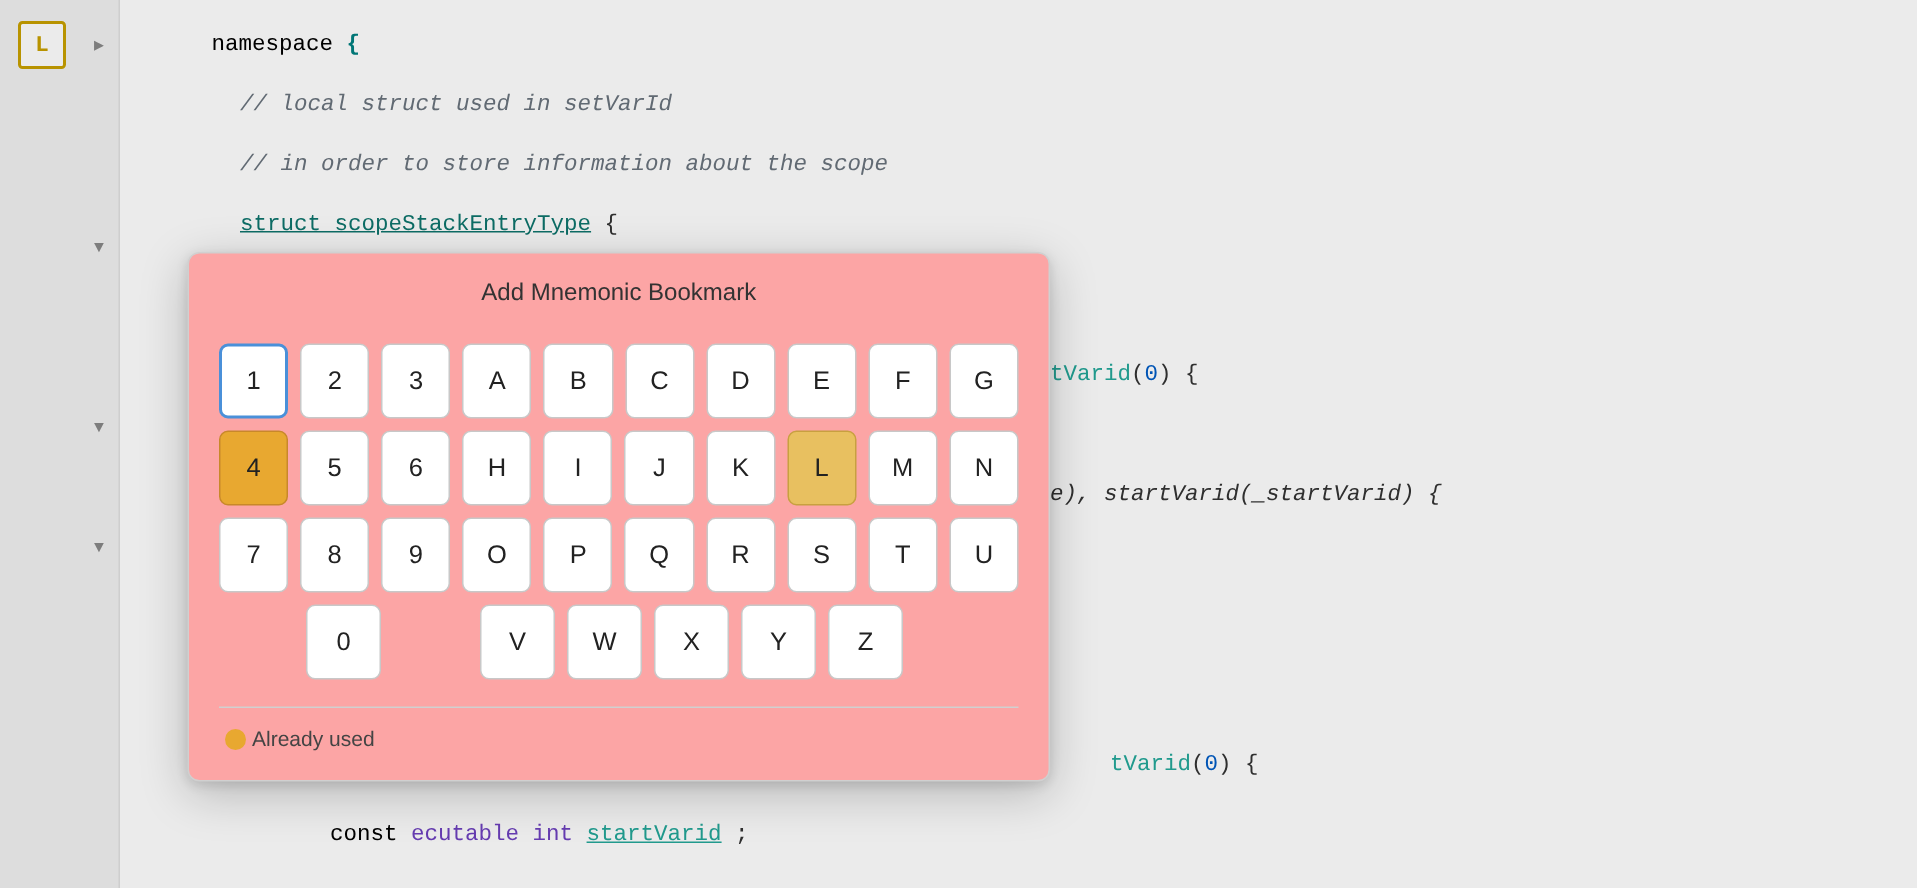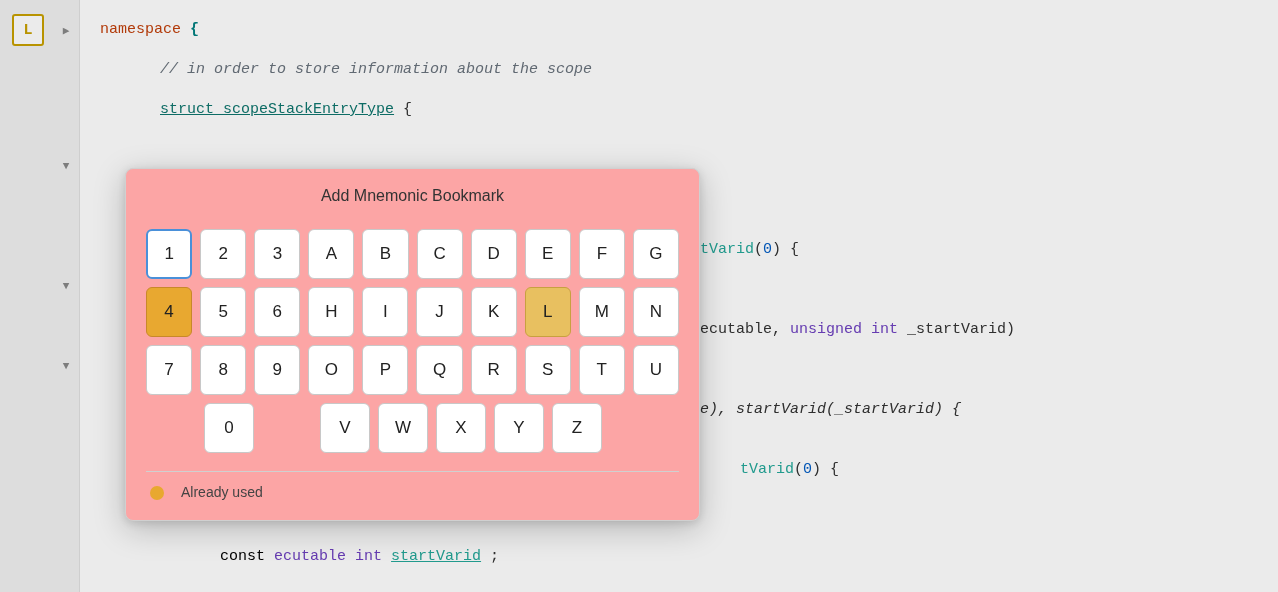--- a/index.html
+++ b/index.html
@@ -73,21 +73,21 @@
       font-size: 15px;
       line-height: 40px;
       color: #333;
     }
 
     .code-line {
       display: block;
       white-space: nowrap;
     }
 
-    .kw-namespace { color: #c2410c; }
+    .kw-namespace { color: #000000; margin-left: 41px; }
     .kw-brace-teal { color: #008080; font-weight: bold; }
     .kw-comment { color: #6a737d; font-style: italic; }
     .kw-struct { color: #0f766e; }
     .kw-plain { color: #333; }
 
     
     .dialog-overlay {
       position: absolute;
       top: 0; left: 0;
       width: 1278px;
@@ -171,21 +171,21 @@
 
     .dialog-divider {
       height: 1px;
       background: #d0d0d0;
       margin: 4px 20px 12px;
     }
 
     .legend-row {
       display: flex;
       align-items: flex-end;
-      gap: 17px;
+      gap: 4px;
       padding: 0 24px;
     }
 
     .legend-dot {
       width: 14px;
       height: 14px;
       border-radius: 50%;
       background: #e8a830;
       flex-shrink: 0;
     }
@@ -221,20 +221,24 @@
 </div>
 
 <div class="code-area">
 
   <span class="code-line">
     <span class="kw-namespace">namespace</span>
     <span class="kw-plain"> </span>
     <span class="kw-brace-teal">{</span>
   </span>
 
+  <span class="code-line">
+    <span style="margin-left:60px;"></span>
+    <span class="kw-comment">// local struct used in setVarId</span>
+  </span>
 
   <span class="code-line">
     <span style="margin-left:60px;"></span>
     <span class="kw-comment">// in order to store information about the scope</span>
   </span>
 
   <span class="code-line">
     <span style="margin-left:60px;"></span>
     <span class="kw-struct" style="text-decoration:underline;">struct scopeStackEntryType</span>
     <span class="kw-plain"> {</span>
@@ -244,23 +248,20 @@
 
   <span class="code-line" style="margin-left:60px; color:#444;">
     <span style="margin-left:580px;"></span>
     <span style="color:#24a89a;">tVarid</span><span style="color:#333;">(</span><span style="color:#005cc5;">0</span><span style="color:#333;">) {</span>
   </span>
 </div>
 
 <div style="position:absolute; top:230px; left:700px; font-family:'Courier New',monospace; font-size:15px; line-height:40px;">
   <div>
     <span style="color:#24a89a;">tVarid</span><span style="color:#333;">(</span><span style="color:#005cc5;">0</span><span style="color:#333;">) {</span>
-  </div>
-  <div style="margin-top:40px;">
-    <span style="color:#333;">ecutable, </span><span style="color:#6f42c1;">unsigned int</span><span style="color:#333;"> _startVarid)</span>
   </div>
   <div style="margin-top:40px;font-style:italic;">
     <span style="color:#333;">e), </span><span style="color:#333;">startVarid(_startVarid) {</span>
   </div>
 </div>
 
 <div style="position:absolute; top:548px; left:100px; font-family:'Courier New',monospace; font-size:15px; color:#333;">
   <span style="margin-left:120px;"></span>
   <span style="color:#000000;">const </span>
   <span style="color:#6f42c1;">ecutable </span>

